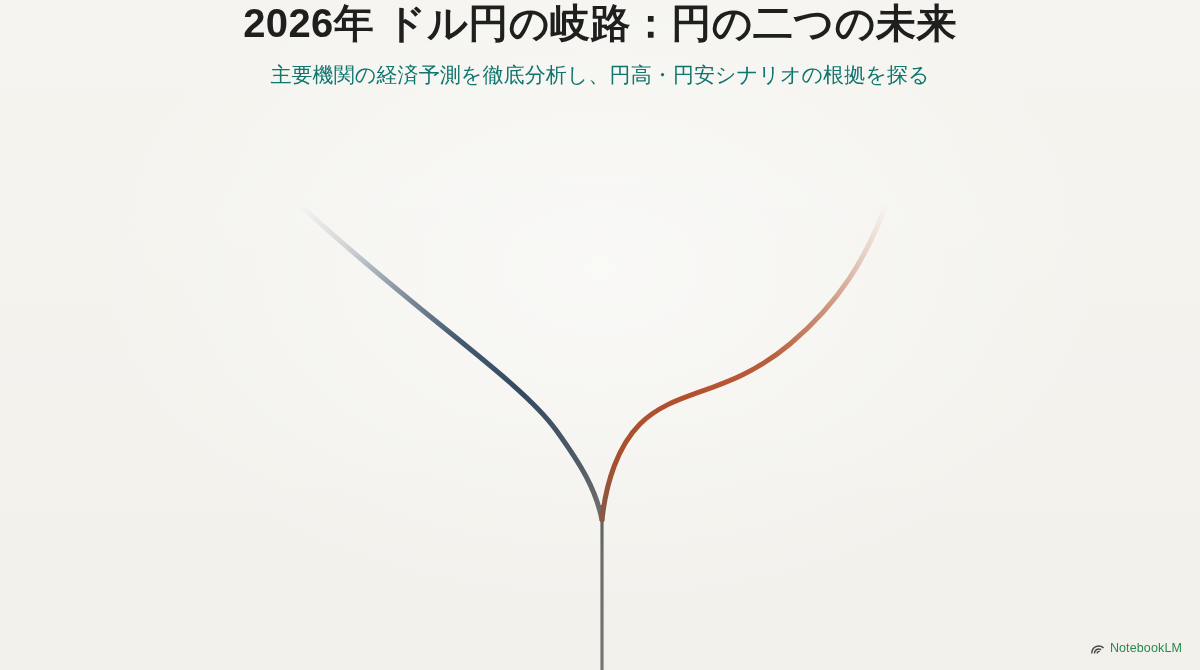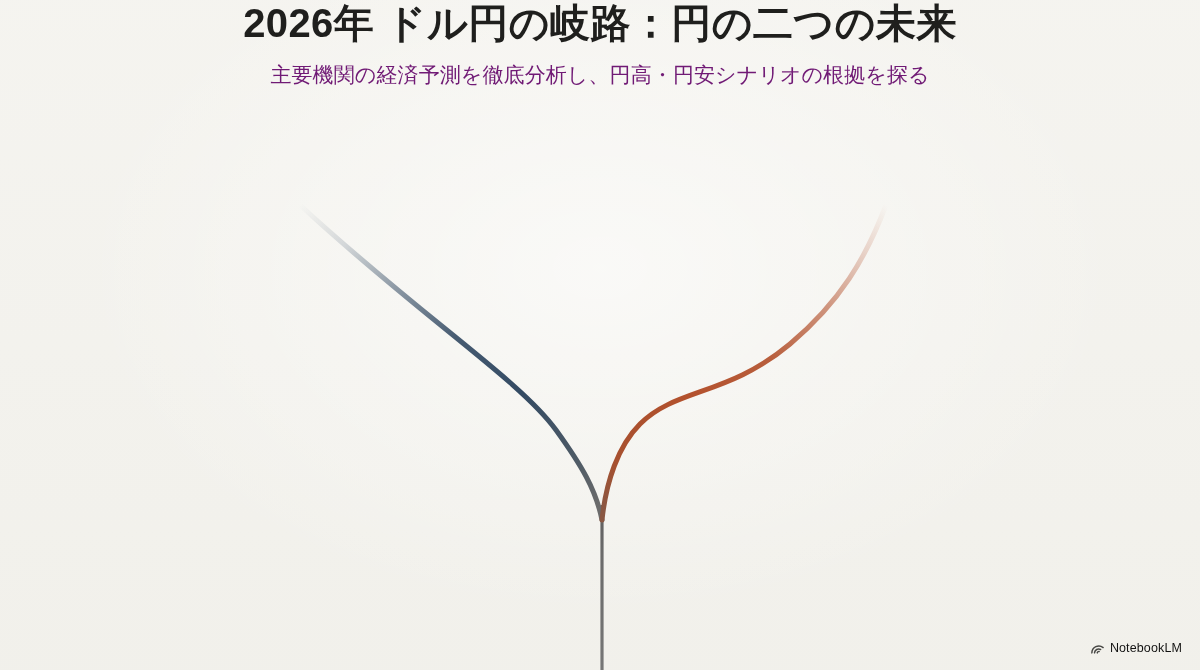--- a/index.html
+++ b/index.html
@@ -44,21 +44,21 @@
     font-weight: 700;
     letter-spacing: 0.01em;
     color: #1f1f1d;
     line-height: 1.18;
     white-space: nowrap;
   }
   .subtitle {
     margin: 14px 0 5px 0;
     font-size: 21px;
     font-weight: 400;
-    color: #701a75;
+    color: #0f766e;
     letter-spacing: 0.005em;
     line-height: 1.3;
     white-space: nowrap;
   }
   .graphic {
     position: absolute;
     inset: 0;
     z-index: 2;
   }
   .graphic svg {
@@ -67,21 +67,21 @@
     height: 670px;
   }
   .watermark {
     position: absolute;
     right: 18px;
     bottom: 14px;
     z-index: 6;
     display: flex;
     align-items: center;
     gap: 5px;
-    color: #000000;
+    color: #15803d;
     opacity: 0.92;
   }
   .watermark-label {
     font-size: 12.5px;
     font-weight: 500;
     letter-spacing: 0.01em;
     line-height: 1;
   }
   .wm-icon {
     display: block;

